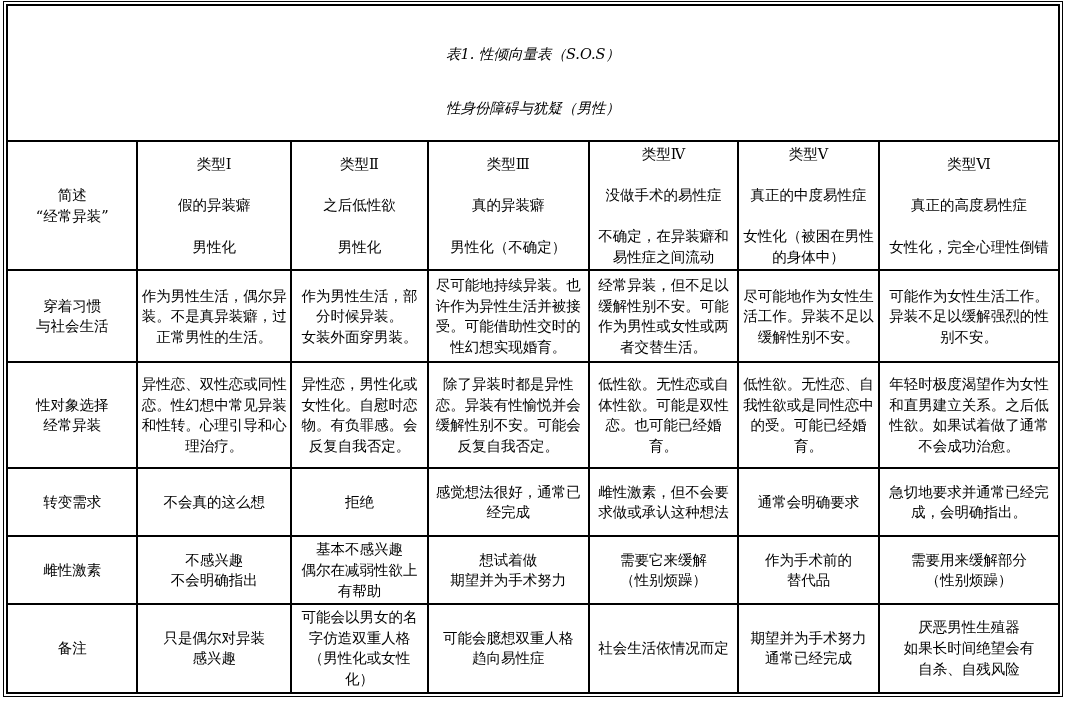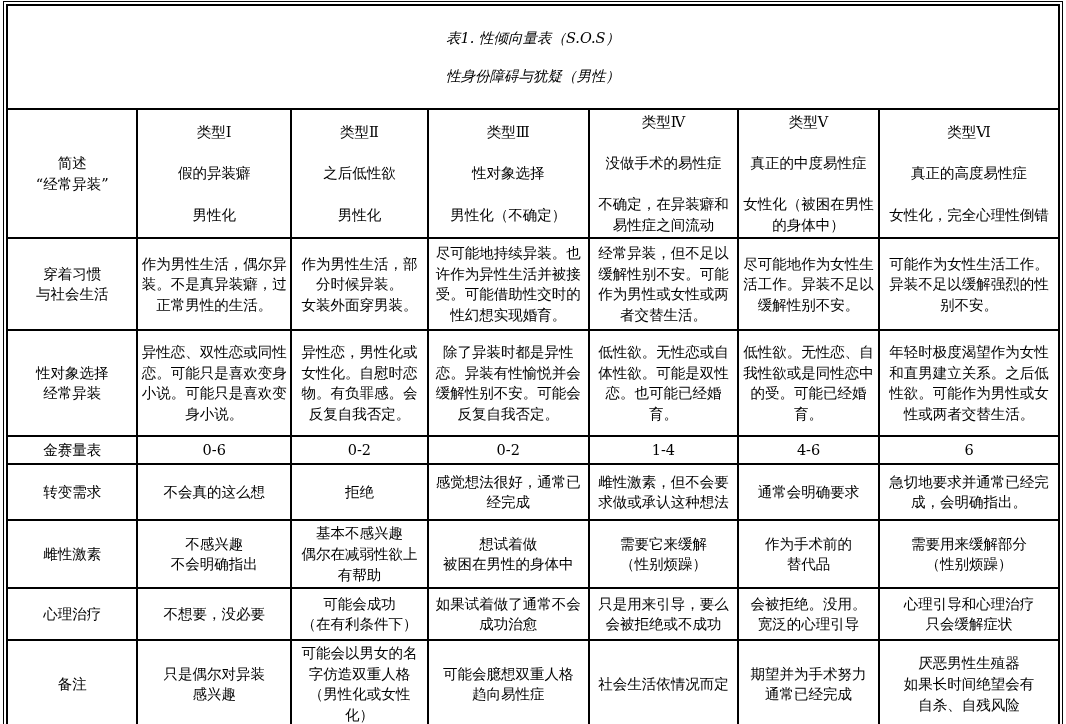--- a/index.html
+++ b/index.html
@@ -3,21 +3,21 @@
 <meta charset="utf-8">
 <style>
   html,body { margin:0; padding:0; background:#fff; color:#000;
               font-family:"DejaVu Serif","Liberation Serif",serif; }
   .sheet { width:1060px; margin:1px auto; border:1px solid #000; padding:2px; box-sizing:border-box; }
   table.sos { border-collapse:collapse; width:100%; table-layout:fixed; }
   table.sos td { border:2px solid #000; text-align:center; vertical-align:middle;
                  font-size:14.5px; line-height:1.42; white-space:pre-line;
                  padding:2px 3px; box-sizing:border-box; overflow:hidden; }
   td.title-cell { font-style:italic; font-size:16px; text-align:center; padding:3px 0; }
-  td.title-cell .tline { line-height:1.25; }
+  td.title-cell .tline { line-height:1.25;margin-top:16px; }
   tr.group-row td { height:30px; font-size:15px; }
   td.rowlabel { font-size:15px; }
 </style>
 </head>
 <body>
 
 <div class="sheet">
   <table class="sos">
     <colgroup>
       <col style="width:12.4%">
@@ -45,21 +45,21 @@
 假的异装癖
 
 男性化</td>
           <td>类型Ⅱ
 
 之后低性欲
 
 男性化</td>
           <td>类型Ⅲ
 
-性对象选择
+真的异装癖
 
 男性化（不确定）</td>
           <td>类型Ⅳ
 
 没做手术的易性症
 
 不确定，在异装癖和易性症之间流动</td>
           <td>类型Ⅴ
 
 真正的中度易性症
@@ -78,71 +78,50 @@
           <td>作为男性生活，部分时候异装。
 女装外面穿男装。</td>
           <td>尽可能地持续异装。也许作为异性生活并被接受。可能借助性交时的性幻想实现婚育。</td>
           <td>经常异装，但不足以缓解性别不安。可能作为男性或女性或两者交替生活。</td>
           <td>尽可能地作为女性生活工作。异装不足以缓解性别不安。</td>
           <td>可能作为女性生活工作。异装不足以缓解强烈的性别不安。</td>
         </tr>
         <tr style="height: 106px;">
           <td class="rowlabel">性对象选择
 经常异装</td>
-          <td>异性恋、双性恋或同性恋。可能只是喜欢变身小说。可能只是喜欢变身小说。</td>
+          <td>异性恋、双性恋或同性恋。性幻想中常见异装和性转。心理引导和心理治疗。</td>
           <td>异性恋，男性化或女性化。自慰时恋物。有负罪感。会反复自我否定。</td>
           <td>除了异装时都是异性恋。异装有性愉悦并会缓解性别不安。可能会反复自我否定。</td>
           <td>低性欲。无性恋或自体性欲。可能是双性恋。也可能已经婚育。</td>
           <td>低性欲。无性恋、自我性欲或是同性恋中的受。可能已经婚育。</td>
-          <td>年轻时极度渴望作为女性和直男建立关系。之后低性欲。可能作为男性或女性或两者交替生活。</td>
+          <td>年轻时极度渴望作为女性和直男建立关系。之后低性欲。如果试着做了通常不会成功治愈。</td>
         </tr>
-        <tr style="height: 28px;">
-          <td class="rowlabel">金赛量表</td>
-          <td>0-6</td>
-          <td>0-2</td>
-          <td>0-2</td>
-          <td>1-4</td>
-          <td>4-6</td>
-          <td>6</td>
-        </tr>
-        <tr style="height: 56px;">
+        <tr style="height: 68px;">
           <td class="rowlabel">转变需求</td>
           <td>不会真的这么想</td>
           <td>拒绝</td>
           <td>感觉想法很好，通常已经完成</td>
           <td>雌性激素，但不会要求做或承认这种想法</td>
           <td>通常会明确要求</td>
           <td>急切地要求并通常已经完成，会明确指出。</td>
         </tr>
         <tr style="height: 50px;">
           <td class="rowlabel">雌性激素</td>
           <td>不感兴趣
 不会明确指出</td>
           <td>基本不感兴趣
 偶尔在减弱性欲上有帮助</td>
           <td>想试着做
-被困在男性的身体中</td>
+期望并为手术努力</td>
           <td>需要它来缓解
 （性别烦躁）</td>
           <td>作为手术前的
 替代品</td>
           <td>需要用来缓解部分
 （性别烦躁）</td>
-        </tr>
-        <tr style="height: 52px;">
-          <td class="rowlabel">心理治疗</td>
-          <td>不想要，没必要</td>
-          <td>可能会成功
-（在有利条件下）</td>
-          <td>如果试着做了通常不会成功治愈</td>
-          <td>只是用来引导，要么会被拒绝或不成功</td>
-          <td>会被拒绝。没用。
-宽泛的心理引导</td>
-          <td>心理引导和心理治疗
-只会缓解症状</td>
         </tr>
         <tr style="height: 82px;">
           <td class="rowlabel">备注</td>
           <td>只是偶尔对异装
 感兴趣</td>
           <td>可能会以男女的名字仿造双重人格（男性化或女性化）</td>
           <td>可能会臆想双重人格
 趋向易性症</td>
           <td>社会生活依情况而定</td>
           <td>期望并为手术努力

